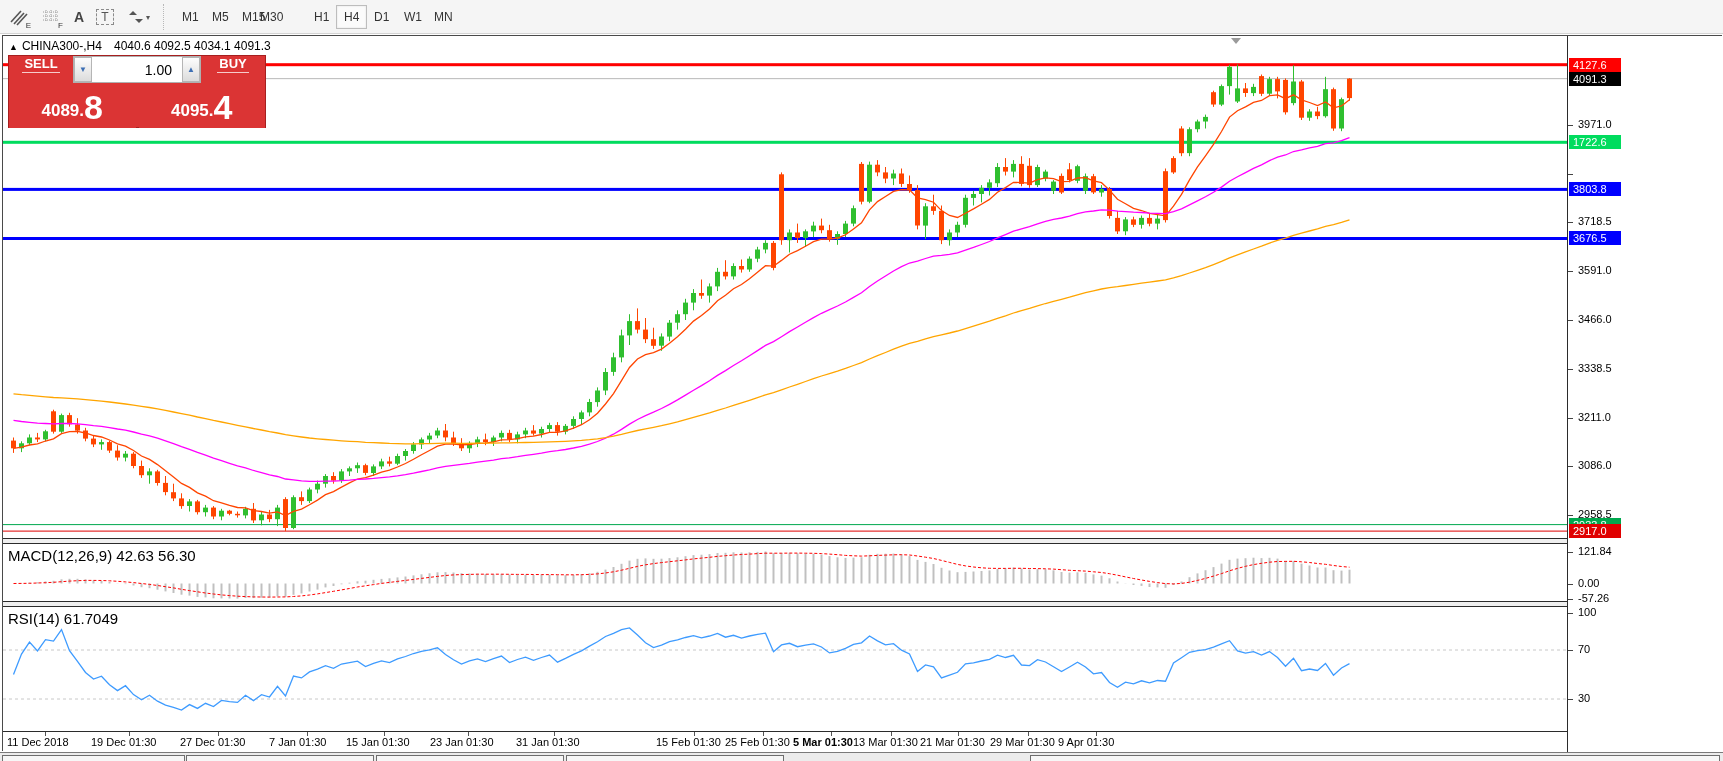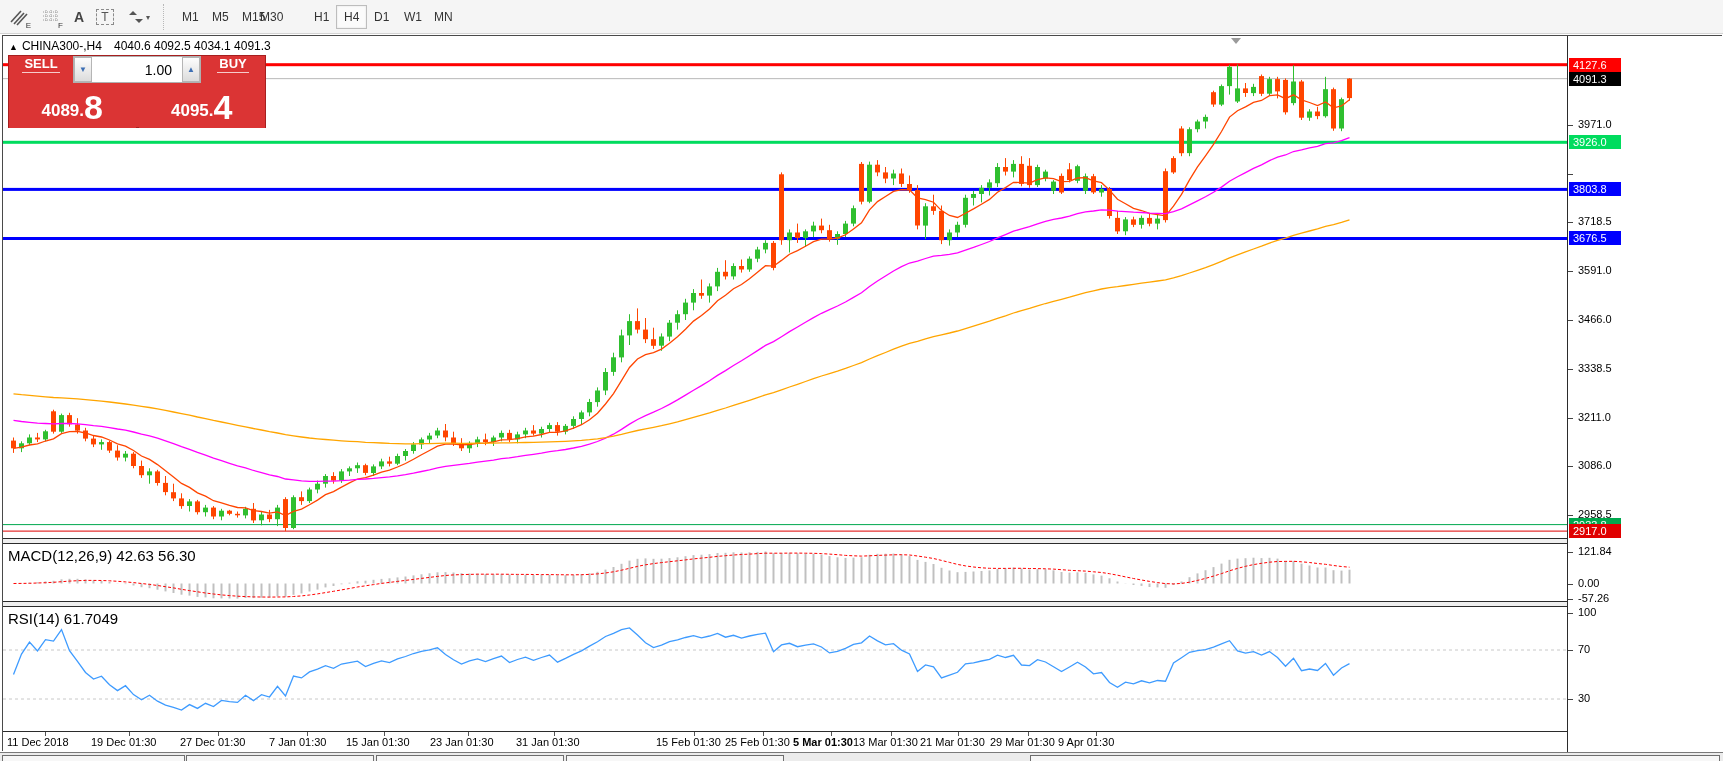--- a/index.html
+++ b/index.html
@@ -742,21 +742,21 @@
         <div class="px-label" style="top: 276.577px;">3466.0</div>
         <div class="px-tick" style="top: 332.702px;"></div>
         <div class="px-label" style="top: 325.702px;">3338.5</div>
         <div class="px-tick" style="top: 381.828px;"></div>
         <div class="px-label" style="top: 374.828px;">3211.0</div>
         <div class="px-tick" style="top: 429.99px;"></div>
         <div class="px-label" style="top: 422.99px;">3086.0</div>
         <div class="px-tick" style="top: 479.116px;"></div>
         <div class="px-label" style="top: 472.116px;">2958.5</div>
         <div class="px-badge" style="top: 21.662px; background: rgb(255, 0, 0);">4127.6</div>
-        <div class="px-badge" style="top: 99.3385px; background: rgb(0, 220, 94);">3926.0</div>
+        <div class="px-badge" style="top: 99.3385px; background: rgb(0, 220, 94);">1722.6</div>
         <div class="px-badge" style="top: 146.422px; background: rgb(0, 0, 255);">3803.8</div>
         <div class="px-badge" style="top: 195.471px; background: rgb(0, 0, 255);">3676.5</div>
         <div class="px-badge" style="top: 481.633px; background: rgb(0, 168, 78);">2933.8</div>
         <div class="px-badge" style="top: 488.106px; background: rgb(224, 0, 0);">2917.0</div>
         <div class="px-badge" style="top: 35.6484px; background: rgb(0, 0, 0);">4091.3</div>
         <div class="px-label" style="top: 509px;">121.84</div>
         <div class="px-tick" style="top: 516px;"></div>
         <div class="px-label" style="top: 540.5px;">0.00</div>
         <div class="px-tick" style="top: 547.5px;"></div>
         <div class="px-label" style="top: 556px;">-57.26</div>

